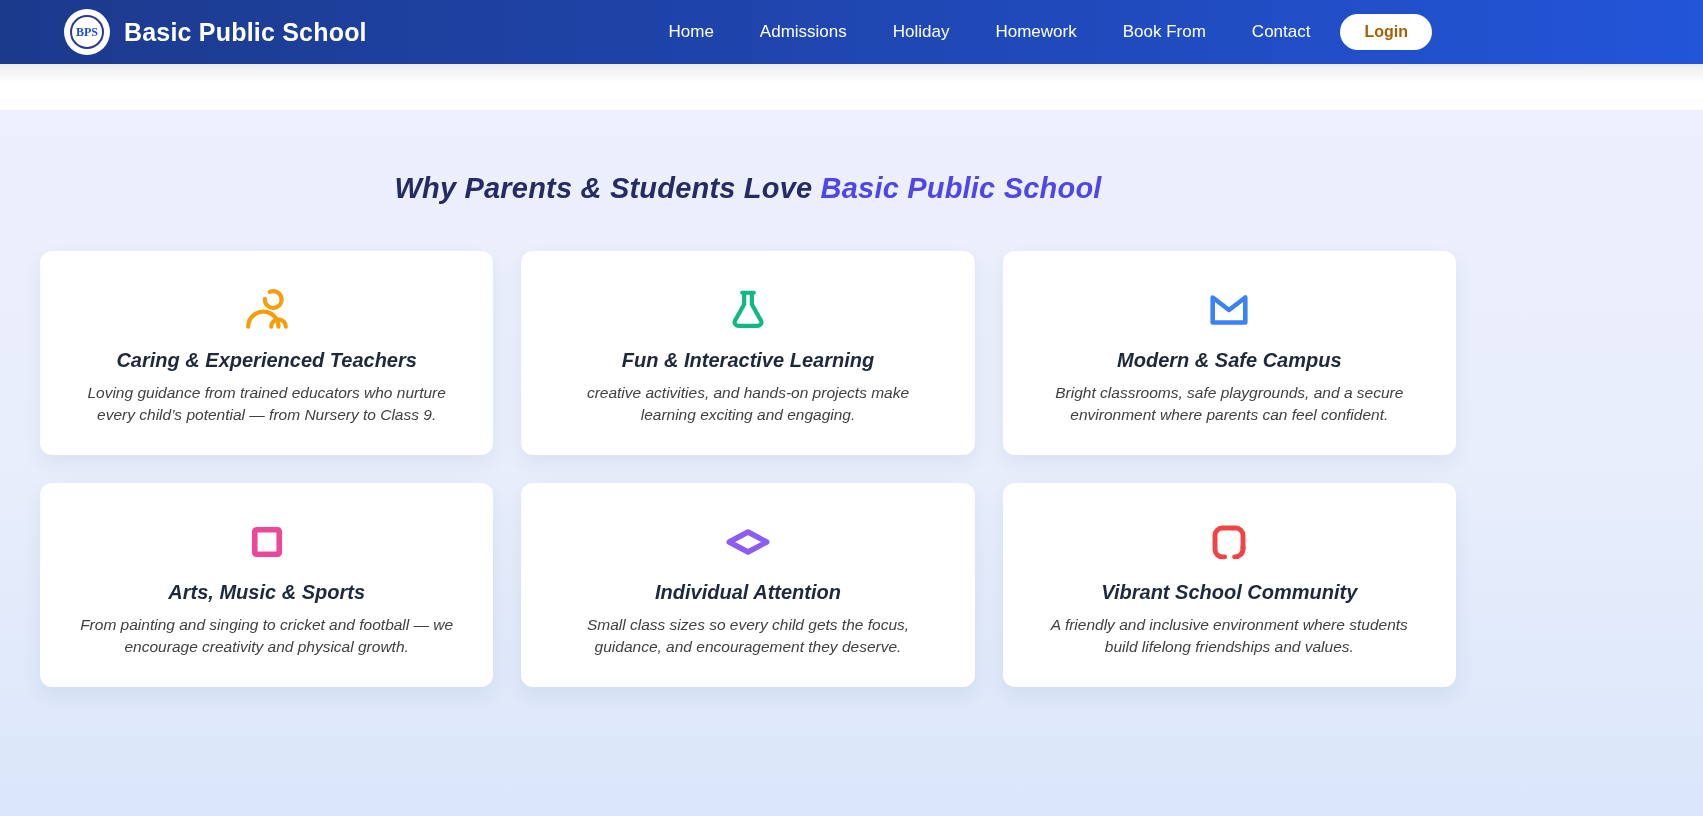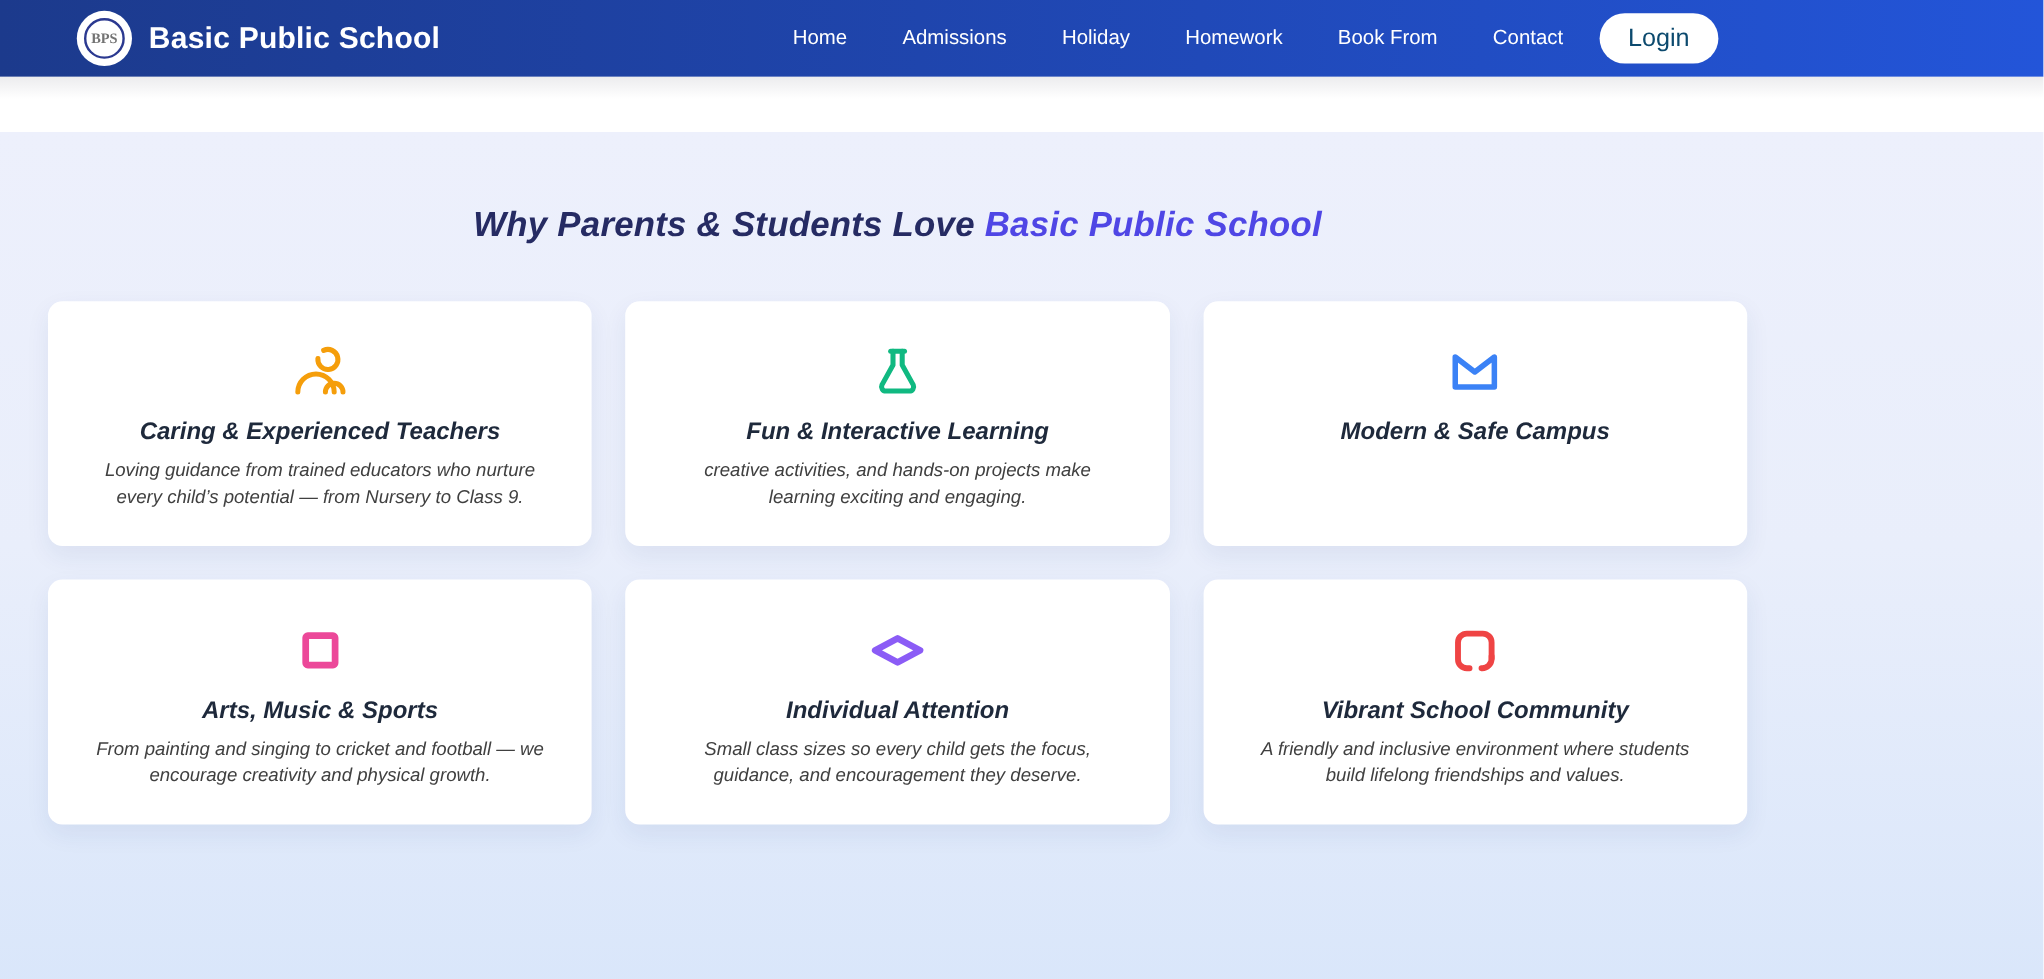--- a/index.html
+++ b/index.html
@@ -23,42 +23,42 @@
   .brand { display: flex; align-items: center; gap: 14px; cursor: pointer; }
   .logo-badge {
     width: 46px; height: 46px; border-radius: 50%;
     background: #ffffff;
     display: flex; align-items: center; justify-content: center;
     flex: 0 0 auto;
   }
   .logo-badge .inner {
     width: 34px; height: 34px; border-radius: 50%;
     border: 2px solid #2b3990;
-    color: #737373; font-weight: bold; font-size: 12px;
+    color: #1d4ed8; font-weight: bold; font-size: 12px;
     display: flex; align-items: center; justify-content: center;
     font-family: "Liberation Serif", serif;
     text-align: right;
   }
   .brand-name {
     color: #ffffff; font-size: 25px; font-weight: bold; letter-spacing: 0.2px;
     white-space: nowrap;
   }
   .nav-links {
     display: flex; align-items: center; gap: 46px;
     margin-left: auto;
     list-style: none;
   }
   .nav-link {
     color: #ffffff; font-size: 17px; font-weight: 500; cursor: pointer;
     white-space: nowrap;
   }
   .login-btn {
     margin-left: 30px;
-    background: #ffffff; color: #0c4a6e;
-    font-size: 21px; font-weight: normal;
+    background: #ffffff; color: #a16207;
+    font-size: 16px; font-weight: bold;
     border: none; border-radius: 999px;
     padding: 9px 24px; cursor: pointer;
     font-family: "Liberation Sans", sans-serif;
   }
 
   
   .subnav-strip {
     height: 46px;
     background: linear-gradient(180deg, #ececee 0%, #ffffff 40%, #ffffff 100%);
   }
@@ -164,20 +164,21 @@
         <div class="card-desc">creative activities, and hands-on projects make learning exciting and engaging.</div>
       </div>
 
       <div class="card">
         <div class="card-icon">
           <svg width="46" height="46" viewBox="0 0 24 24" fill="none" stroke="#3b82f6" stroke-width="2.4" stroke-linecap="round" stroke-linejoin="round">
             <path d="M3.5,18.5 V5.5 L12,12 L20.5,5.5 V18.5 Z"></path>
           </svg>
         </div>
         <div class="card-title">Modern &amp; Safe Campus</div>
+        <div class="card-desc">Bright classrooms, safe playgrounds, and a secure environment where parents can feel confident.</div>
       </div>
 
       <div class="card">
         <div class="card-icon">
           <svg width="42" height="42" viewBox="0 0 24 24" fill="none" stroke="#ec4899" stroke-width="3.2" stroke-linejoin="round">
             <rect x="5" y="5" width="14" height="14" rx="1"></rect>
           </svg>
         </div>
         <div class="card-title">Arts, Music &amp; Sports</div>
         <div class="card-desc">From painting and singing to cricket and football — we encourage creativity and physical growth.</div>

